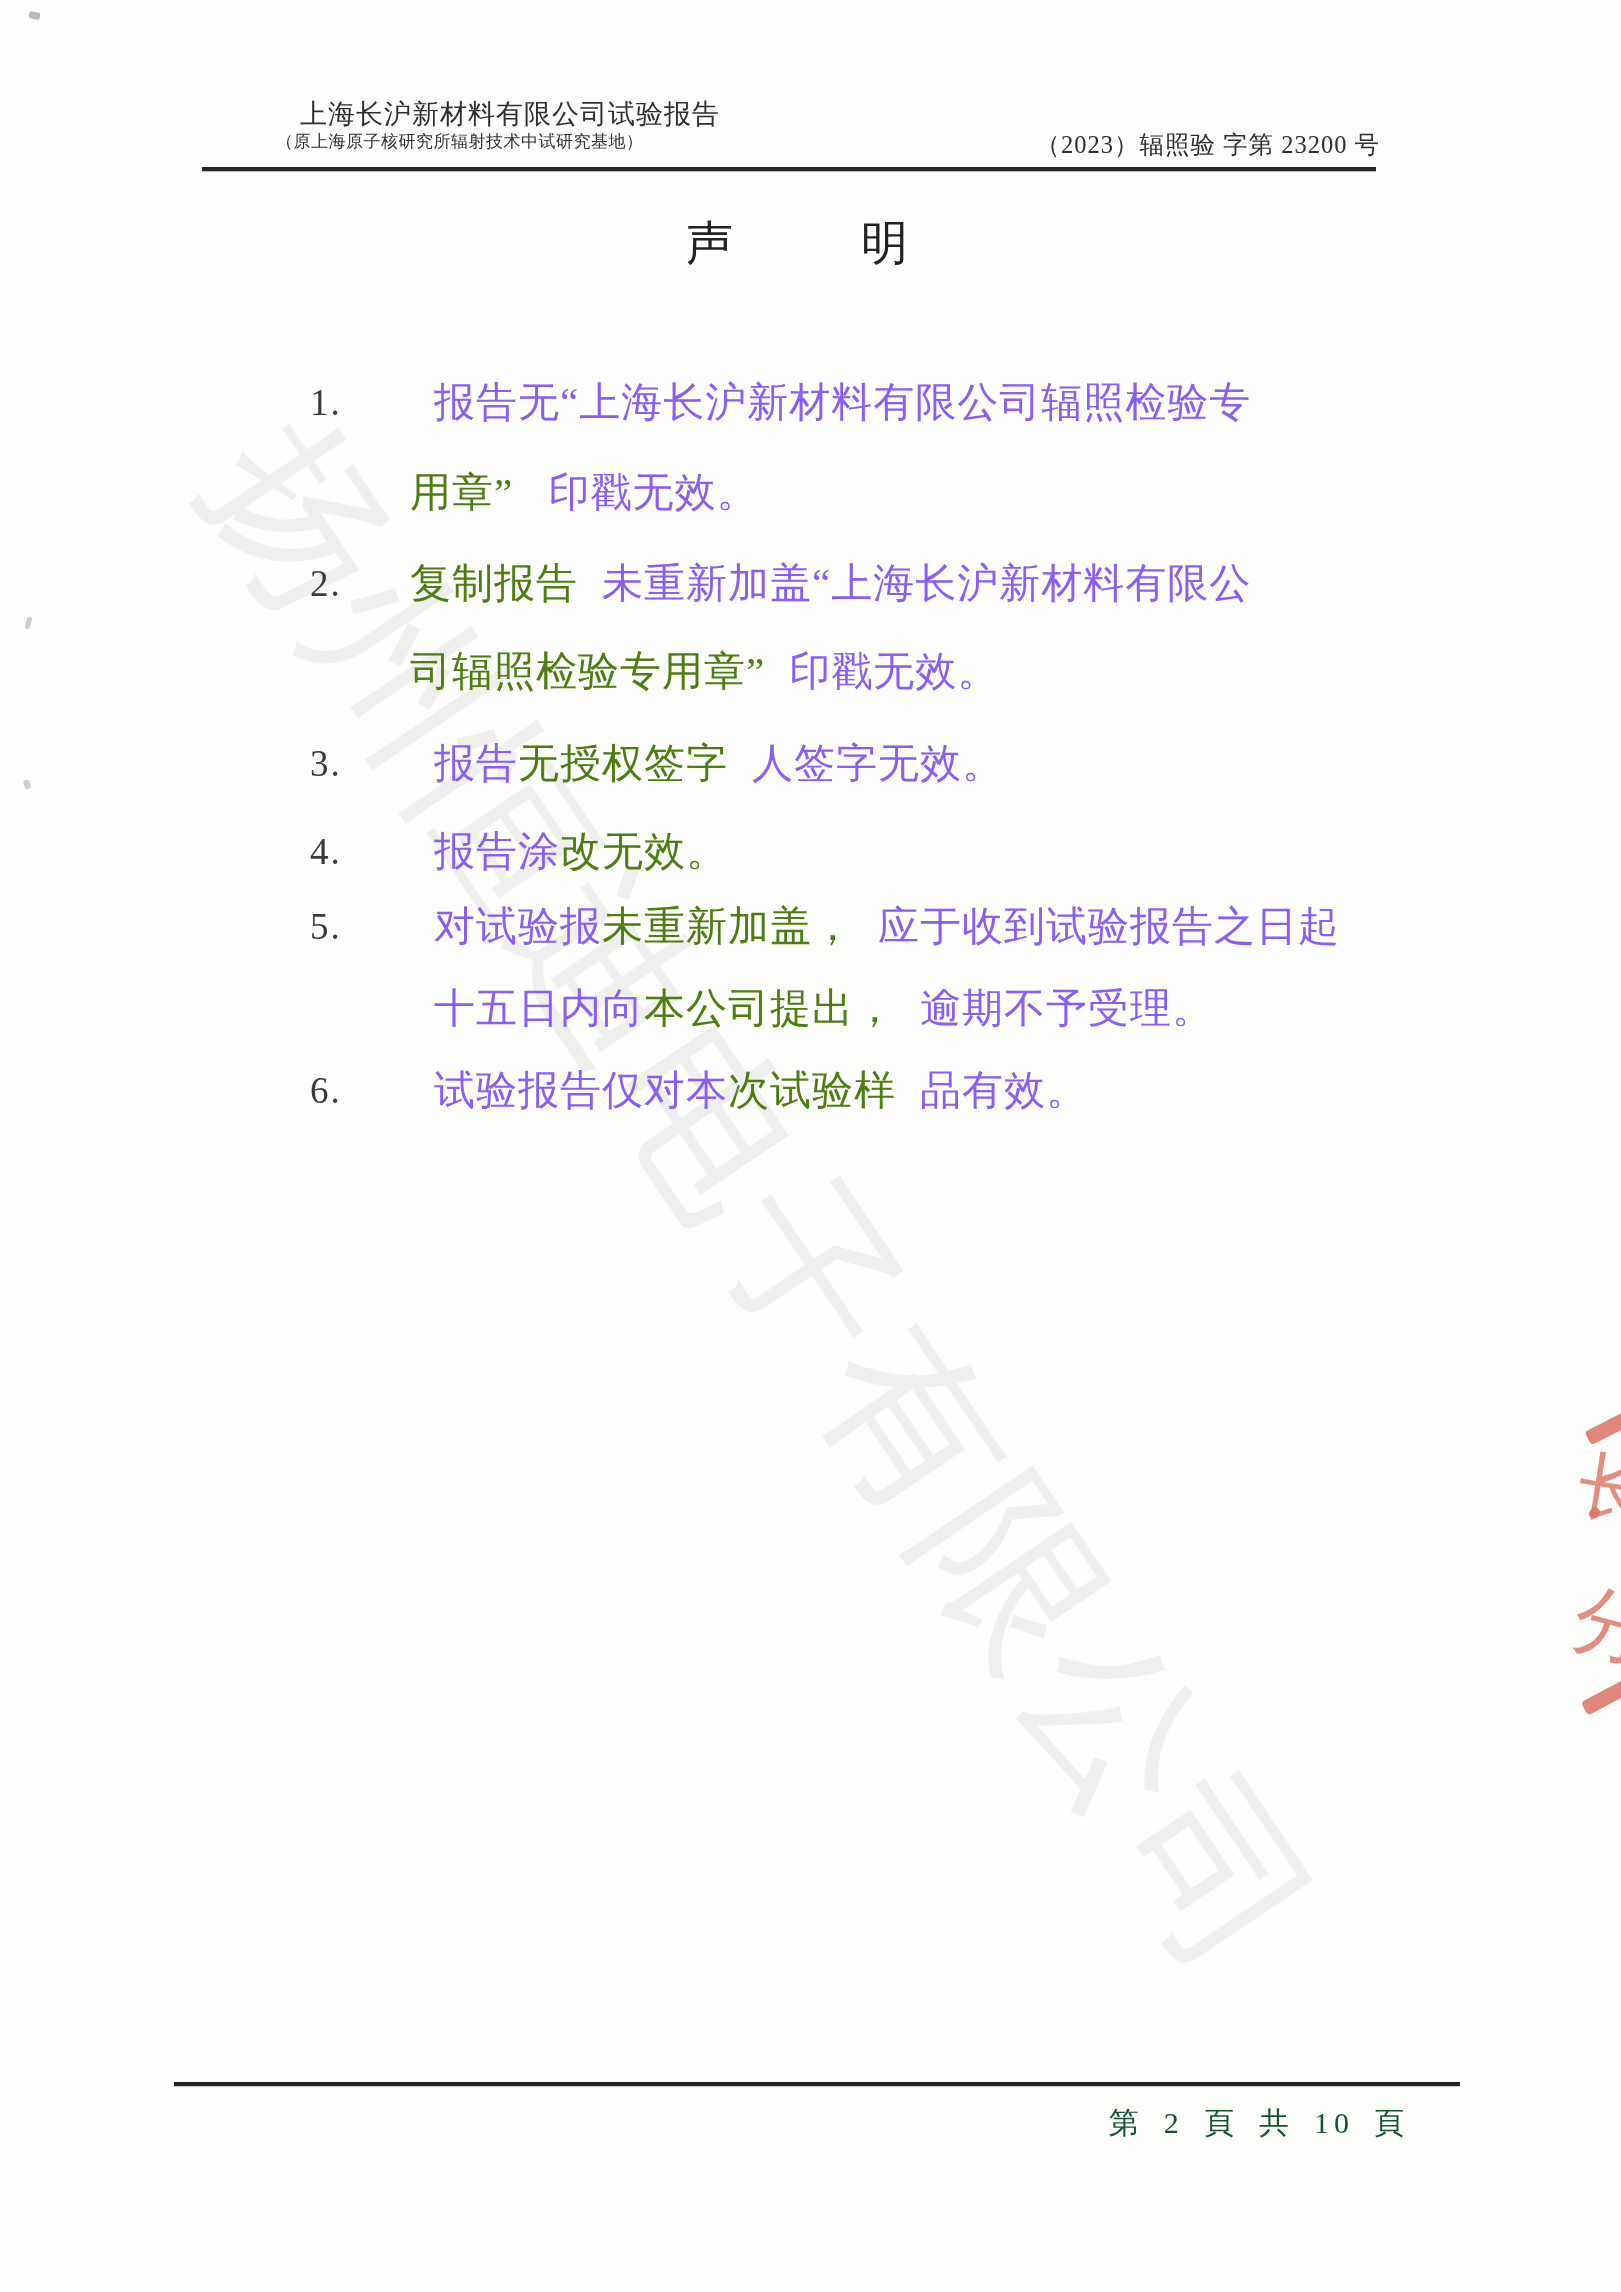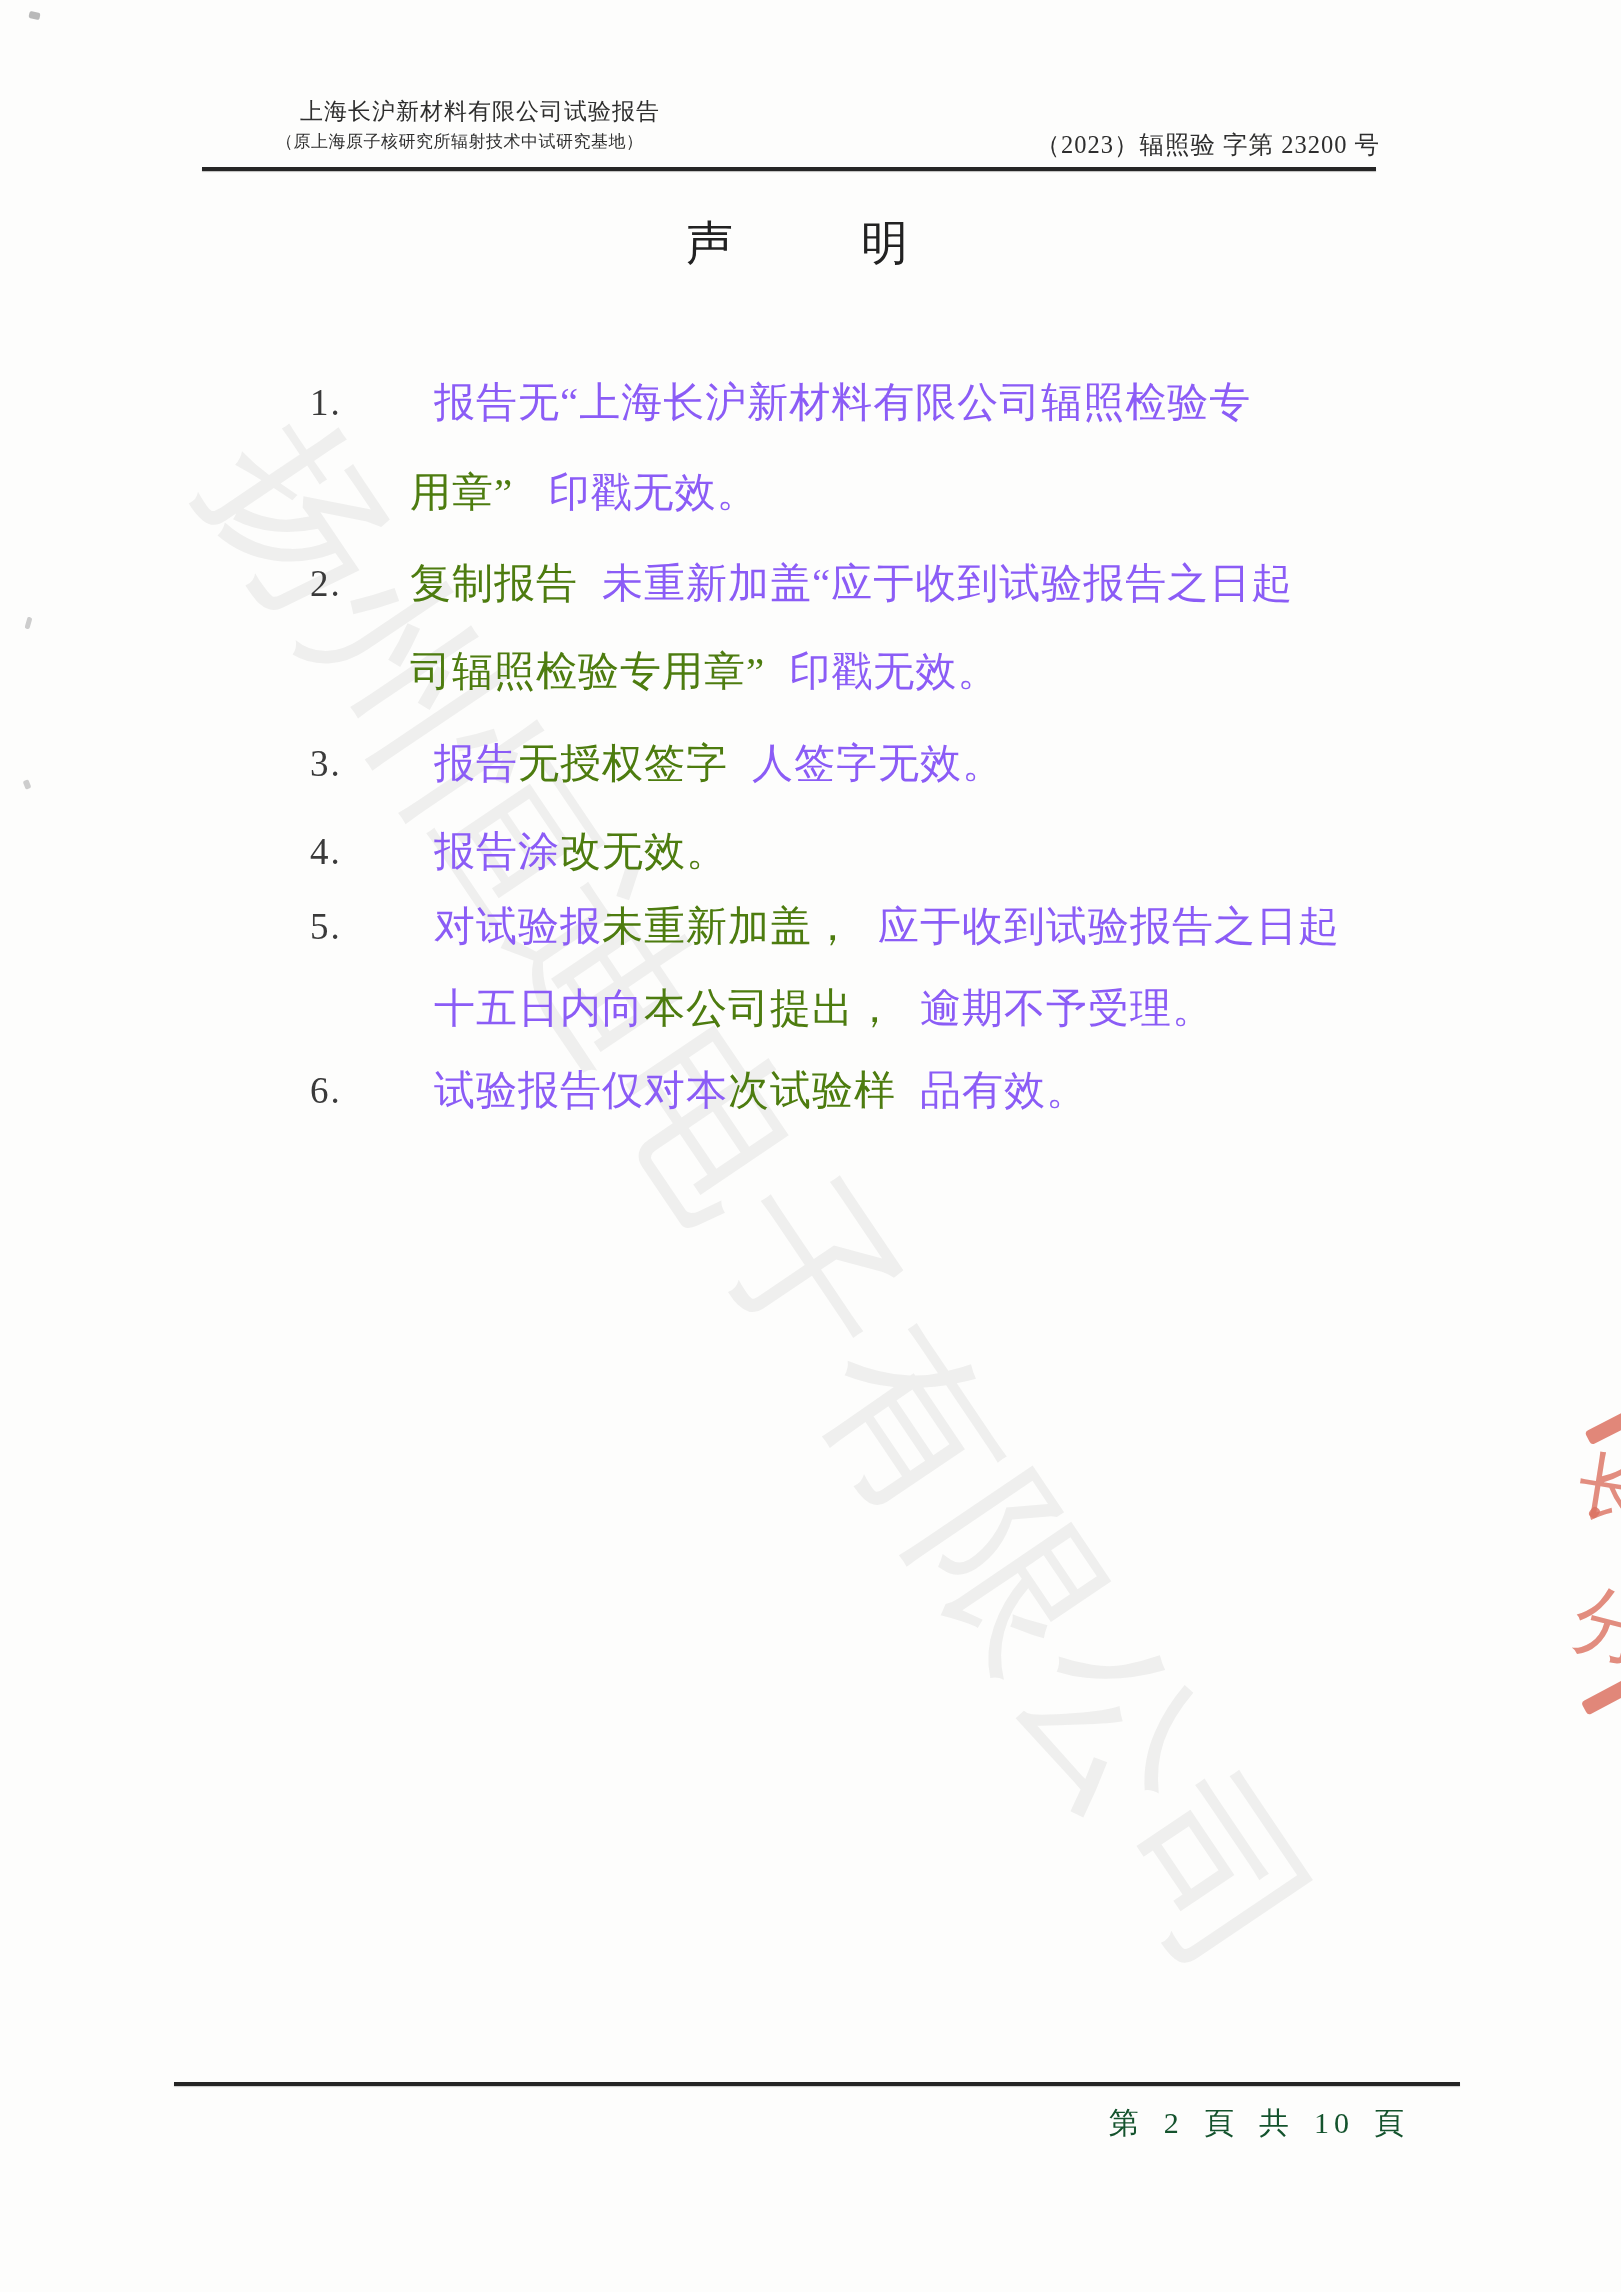--- a/index.html
+++ b/index.html
@@ -5,21 +5,21 @@
   html,body{margin:0;padding:0;background:#e9e9e9;}
   .page{
     position:relative;
     width:1621px;height:2293px;
     background:#fdfdfc;
     overflow:hidden;
     font-family:"Liberation Serif","DejaVu Serif",serif;
     color:#2e2e2e;
   }
   
-  .hdr-line1{position:absolute;left:300px;top:96px;font-size:23px;letter-spacing:1px;white-space:nowrap;}
+  .hdr-line1{position:absolute;left:300px;top:96px;font-size:27px;letter-spacing:1px;white-space:nowrap;}
   .hdr-line2{position:absolute;left:276px;top:130px;font-size:17px;letter-spacing:0.5px;white-space:nowrap;}
   .hdr-no{position:absolute;right:241px;top:128px;font-size:24.5px;letter-spacing:1px;white-space:nowrap;margin-left:8px;}
   .hdr-rule{position:absolute;left:202px;top:167px;width:1174px;height:3.9px;background:#262626;box-shadow:0 1px 1px rgba(0,0,0,.25);}
   
   .doc-title{position:absolute;top:212px;left:0;width:100%;height:59px;color:#222;}
   .doc-title .t-char{position:absolute;font-size:47px;font-weight:500;}
   .doc-title .t1{left:686px;}
   .doc-title .t2{left:861px;}
   
   .row{position:absolute;left:410px;font-size:41px;line-height:45px;letter-spacing:1px;white-space:nowrap;}
@@ -71,21 +71,21 @@
     <div class="doc-title">
       <span class="t-char t1">声</span>
       <span class="t-char t2">明</span>
     </div>
 
     <div id="list">
         <div class="num" style="top: 380px;">1.</div>
         <div class="row" style="top: 380px;"><span class="seg-dark">报告无“上海长沪新材料有限公司辐照检验专</span></div>
         <div class="row" style="top: 470px;"><span class="seg-light">用章”</span><span class="seg-dark"> 印戳无效。</span></div>
         <div class="num" style="top: 561px;">2.</div>
-        <div class="row" style="top: 561px;"><span class="seg-light">复制报告</span><span class="seg-dark">未重新加盖“应于收到试验报告之日起</span></div>
+        <div class="row" style="top: 561px;"><span class="seg-light">复制报告</span><span class="seg-dark">未重新加盖“上海长沪新材料有限公</span></div>
         <div class="row" style="top: 649px;"><span class="seg-light">司辐照检验专用章”</span><span class="seg-dark">印戳无效。</span></div>
         <div class="num" style="top: 741px;">3.</div>
         <div class="row" style="top: 741px;"><span class="seg-dark">报告</span><span class="seg-light">无授权签字</span><span class="seg-dark">人签字无效。</span></div>
         <div class="num" style="top: 829px;">4.</div>
         <div class="row" style="top: 829px;"><span class="seg-dark">报告涂</span><span class="seg-light">改无效。</span></div>
         <div class="num" style="top: 904px;">5.</div>
         <div class="row" style="top: 904px;"><span class="seg-dark">对试验报</span><span class="seg-light">未重新加盖，</span><span class="seg-dark">应于收到试验报告之日起</span></div>
         <div class="row" style="top: 986px;"><span class="seg-dark">十五日内向</span><span class="seg-light">本公司提出，</span><span class="seg-dark">逾期不予受理。</span></div>
         <div class="num" style="top: 1068px;">6.</div>
         <div class="row" style="top: 1068px;"><span class="seg-dark">试验报告仅对本</span><span class="seg-light">次试验样</span><span class="seg-dark">品有效。</span></div>

